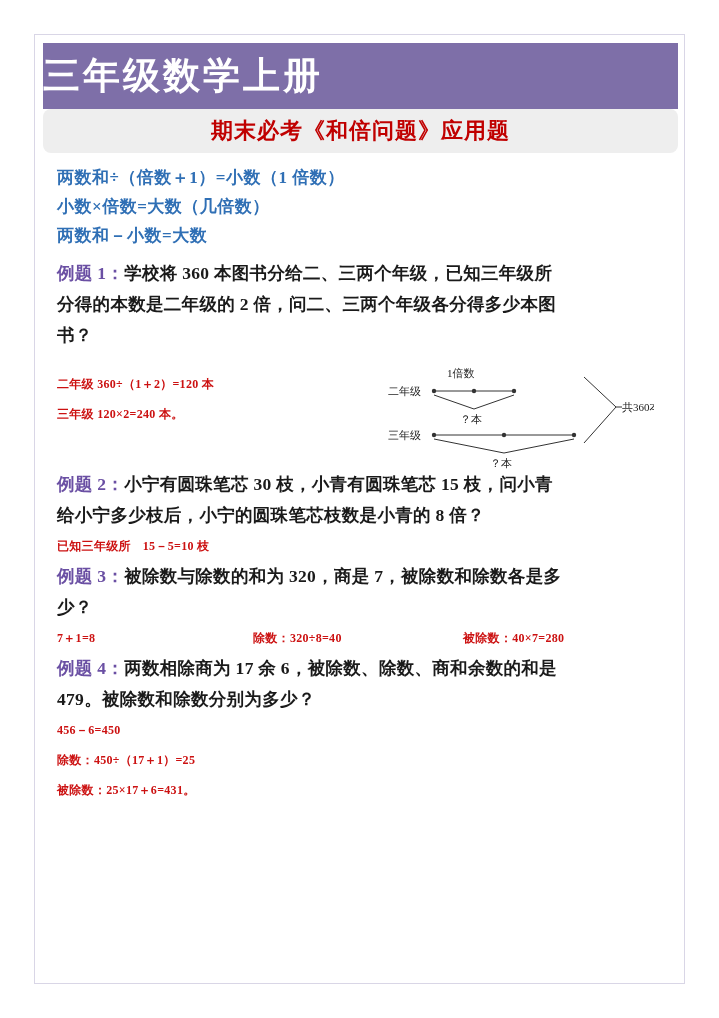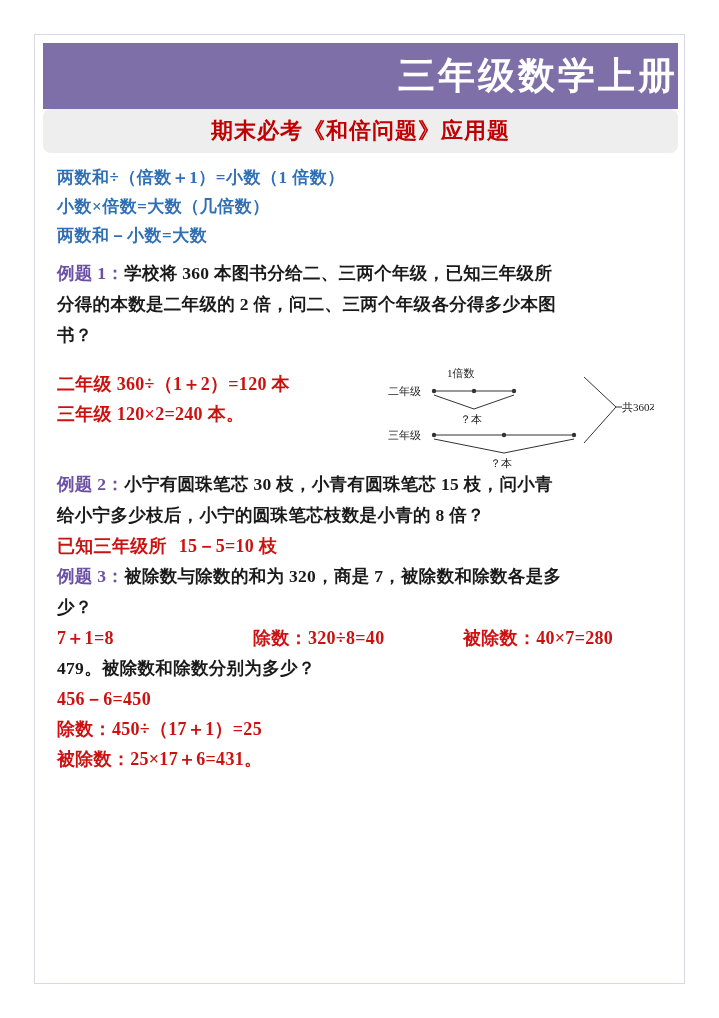--- a/index.html
+++ b/index.html
@@ -30,21 +30,21 @@
     top: 8px;
     width: 635px;
     height: 934px;
     box-sizing: border-box;
   }
   .title-bar {
     background: #7e6fa8;
     height: 66px;
     display: flex;
     align-items: center;
-    justify-content: flex-end;
+    justify-content: flex-start;
   }
   .title-bar .title-text {
     color: #ffffff;
     font-family: "Liberation Serif", serif;
     font-weight: bold;
     font-size: 37px;
     letter-spacing: 3px;
   }
   .subtitle-bar {
     background: #eeeeee;
@@ -81,21 +81,21 @@
     letter-spacing: 0.3px;
   }
   .q-label {
     color: #6a4fa3;
     font-weight: bold;
   }
   .ans {
     color: #cc1111;
     font-family: "Liberation Serif", serif;
     font-weight: bold;
-    font-size: 18px;
+    font-size: 12px;
     line-height: 30px;
     letter-spacing: 0.3px;
   }
   .spacer-sm { height: 8px; }
   .ex1-wrap {
     position: relative;
     height: 118px;
   }
   .ex1-answers {
     position: absolute;
@@ -199,20 +199,23 @@
       <div class="q-line">
         <span class="q-label">例题 3：</span><span>被除数与除数的和为 320，商是 7，被除数和除数各是多</span>
       </div>
       <div class="q-line">少？</div>
       <div class="ans ans-row ans-row2">
         <span class="c1">7＋1=8</span>
         <span class="c2">除数：320÷8=40</span>
         <span>被除数：40×7=280</span>
       </div>
 
+      <div class="q-line">
+        <span class="q-label">例题 4：</span><span>两数相除商为 17 余 6，被除数、除数、商和余数的和是</span>
+      </div>
       <div class="q-line">479。被除数和除数分别为多少？</div>
       <div class="ans ans-row">
         <span>456－6=450</span>
       </div>
       <div class="ans">除数：450÷（17＋1）=25</div>
       <div class="ans">被除数：25×17＋6=431。</div>
 
     </div>
   </div>
 </div>

